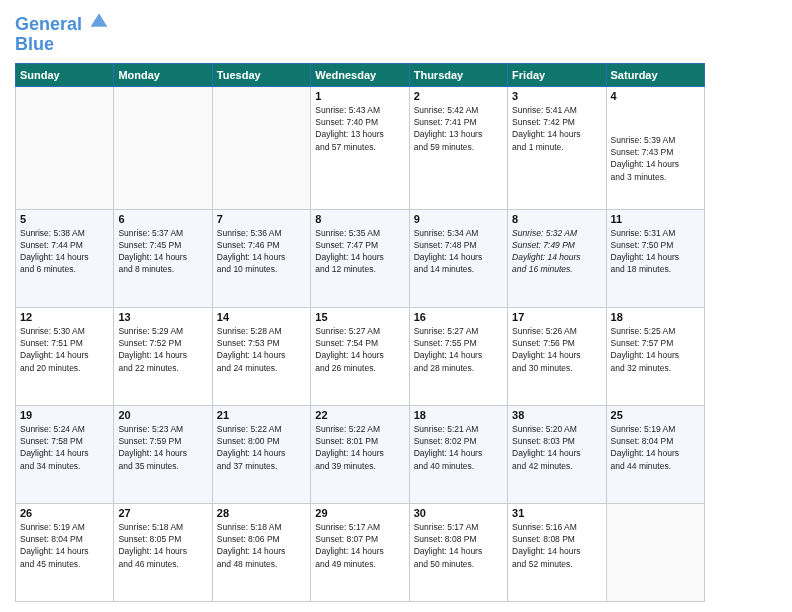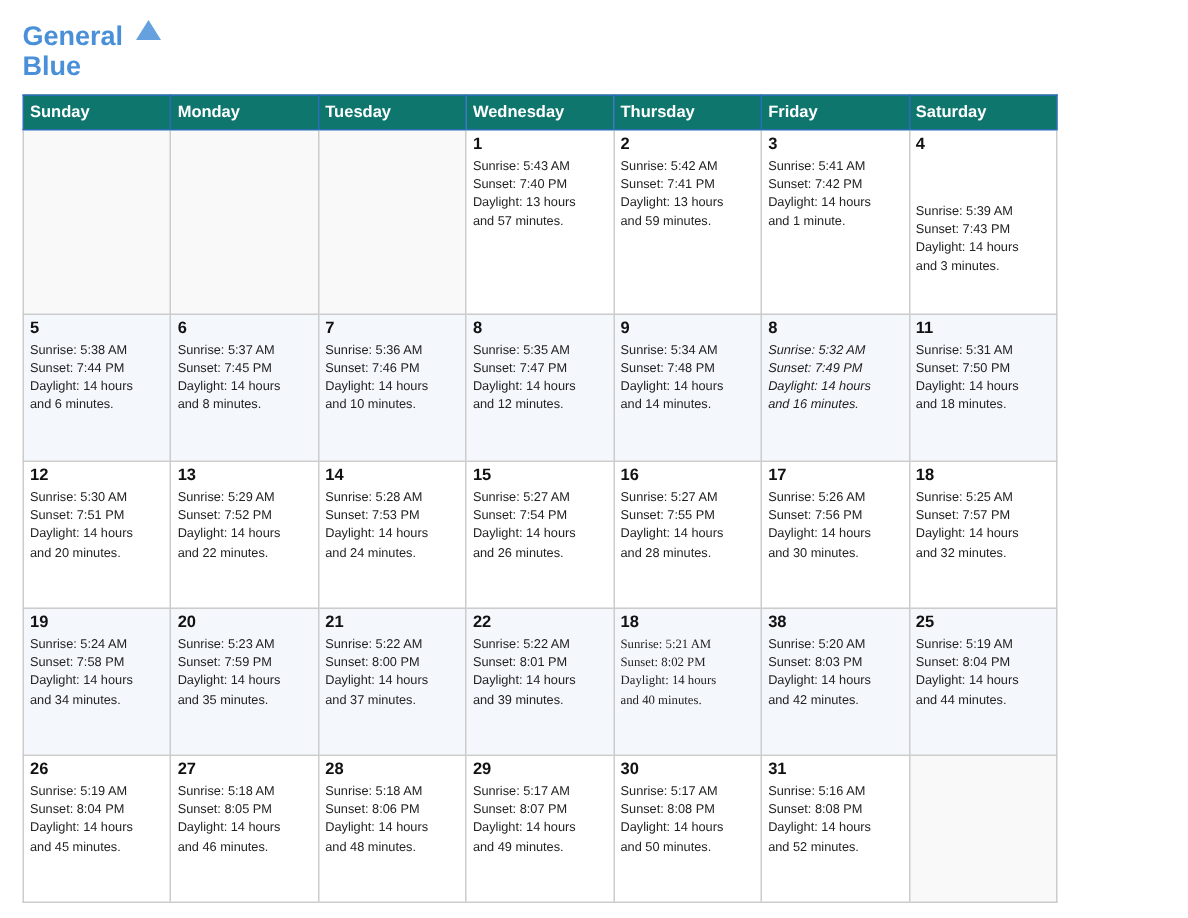--- a/index.html
+++ b/index.html
@@ -295,21 +295,21 @@
           </td>
           <td>
             <div class="day-num">22</div>
             <div class="day-info" style="white-space: pre-line;">Sunrise: 5:22 AM
 Sunset: 8:01 PM
 Daylight: 14 hours
 and 39 minutes.</div>
           </td>
           <td>
             <div class="day-num">18</div>
-            <div class="day-info" style="white-space: pre-line; font-family: Liberation Serif, serif;">Sunrise: 5:21 AM
+            <div class="day-info" style="white-space: pre-line;">Sunrise: 5:21 AM
 Sunset: 8:02 PM
 Daylight: 14 hours
 and 40 minutes.</div>
           </td>
           <td>
             <div class="day-num">38</div>
             <div class="day-info" style="white-space: pre-line;">Sunrise: 5:20 AM
 Sunset: 8:03 PM
 Daylight: 14 hours
 and 42 minutes.</div>

